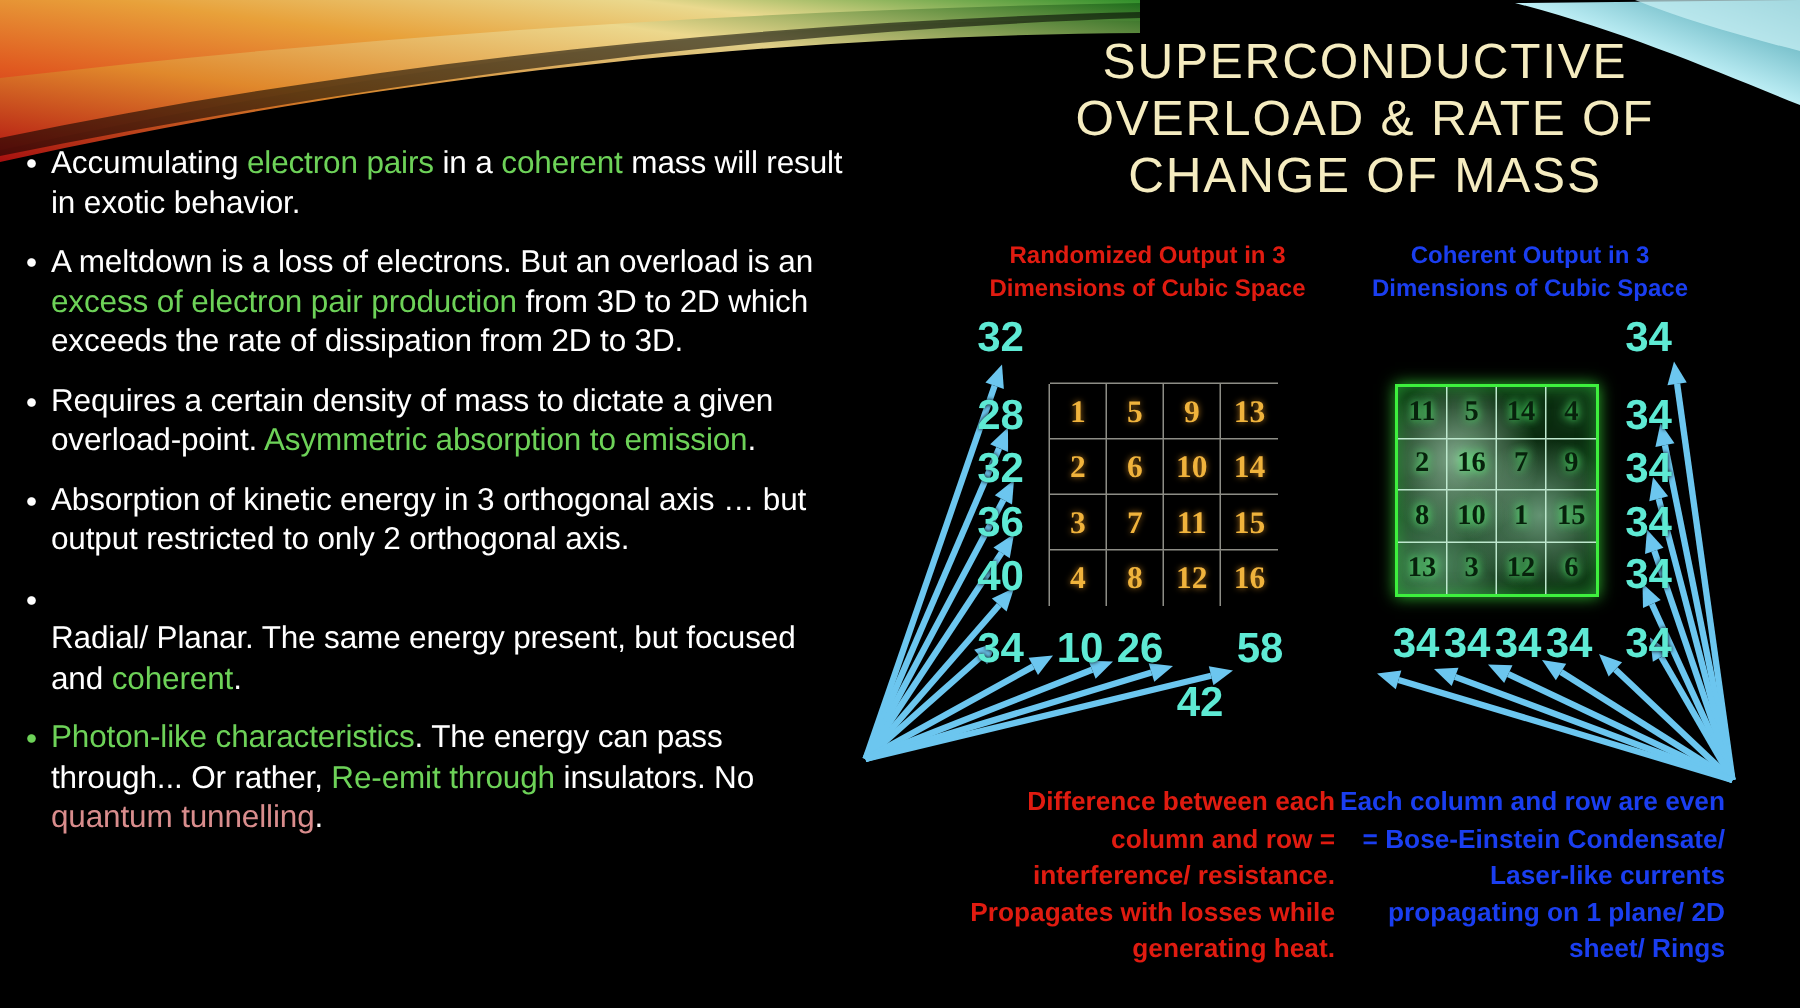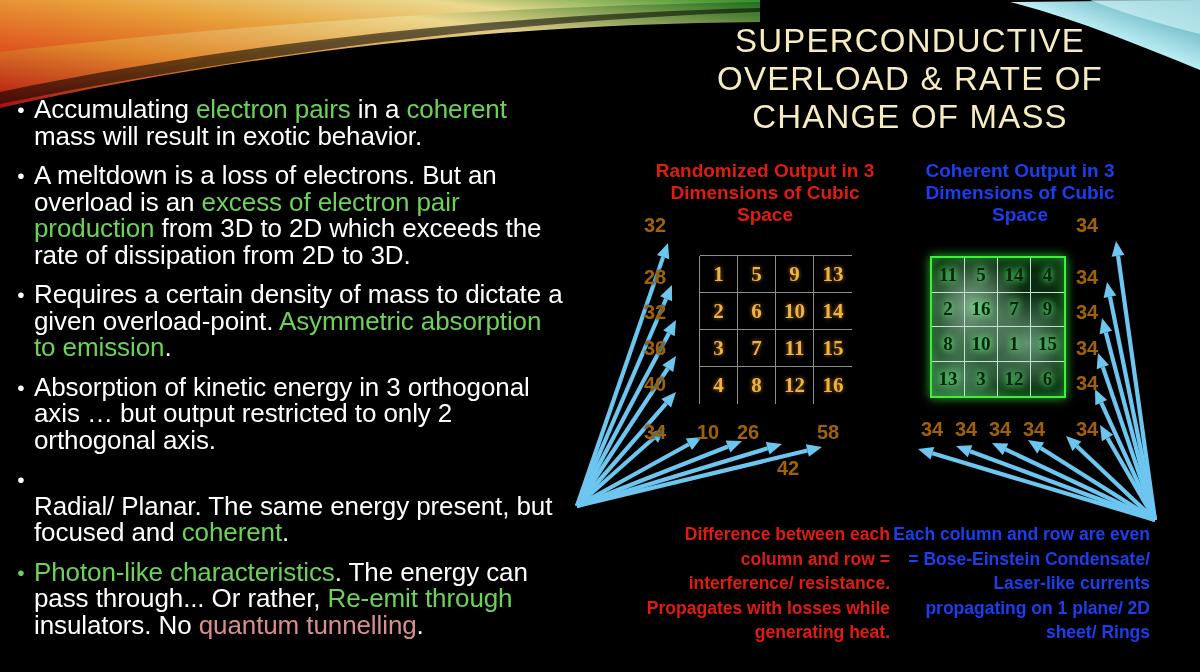--- a/index.html
+++ b/index.html
@@ -32,21 +32,21 @@
   .bullet .dot{
     flex:0 0 auto;
     width:26px;
     font-size:21px; line-height:27px;
     text-align:center;
     color:#ffffff;
   }
   .bullet.green-dot .dot{ color:#6dd258; }
   .bullet .btxt{
     flex:1 1 auto;
-    font-size:26px;
+    font-size:21px;
     line-height:26.5px;
     letter-spacing:-0.1px;
     color:#ffffff;
   }
   .g{ color:#6dd258; }
   .pk{ color:#d98d8d; }
 
   
   #title{
     position:absolute; left:640px; top:22px; width:540px;
@@ -55,44 +55,44 @@
     font-size:33px;
     line-height:38px;
     letter-spacing:1.2px;
     font-weight:400;
   }
 
   .sub-head{
     position:absolute;
     text-align:center;
     font-weight:bold;
-    font-size:19px;
+    font-size:16px;
     line-height:22px;
   }
   #head-left{ left:640px; top:160px; width:250px; color:#e01b10; }
   #head-right{ left:895px; top:160px; width:250px; color:#1a3ef0; }
 
   .caption{
     position:absolute;
     text-align:right;
     font-weight:bold;
     font-size:17.5px;
     line-height:24.5px;
   }
   #cap-left{ left:632px; top:522px; width:258px; color:#e01b10; }
   #cap-right{ left:888px; top:522px; width:262px; color:#1a3ef0; }
 
   
   .sum-label{
     position:absolute;
-    color:#a16207;
-    font-weight:bold;
-    font-size:20px;
+    color:#5eead4;
+    font-weight:bold;
+    font-size:28px;
     line-height:22px;
-    text-align:left;
+    text-align:center;
     width:46px;
     text-shadow:0 0 3px #000;
   }
 
   
   #grid-left{
     position:absolute; left:700px; top:256px;
     width:152px; height:148px;
     display:grid;
     grid-template-columns:repeat(4,1fr);

